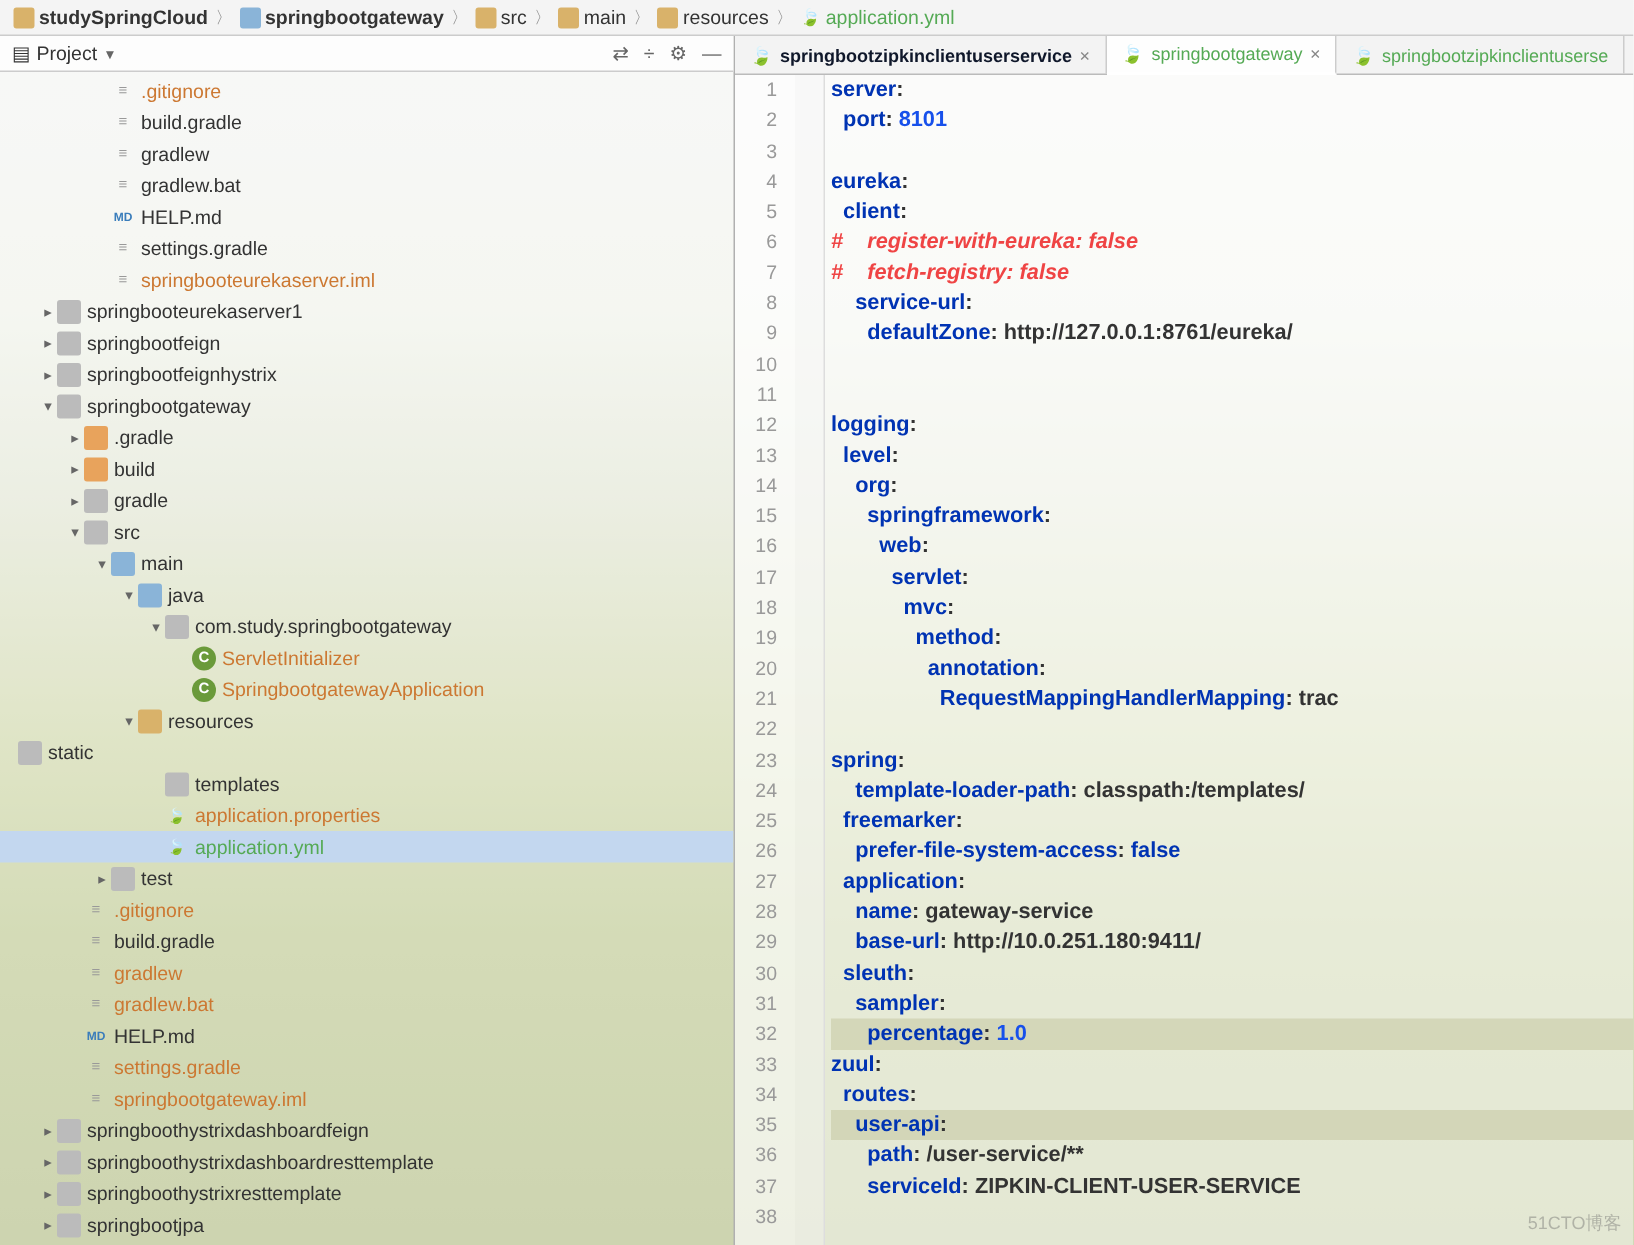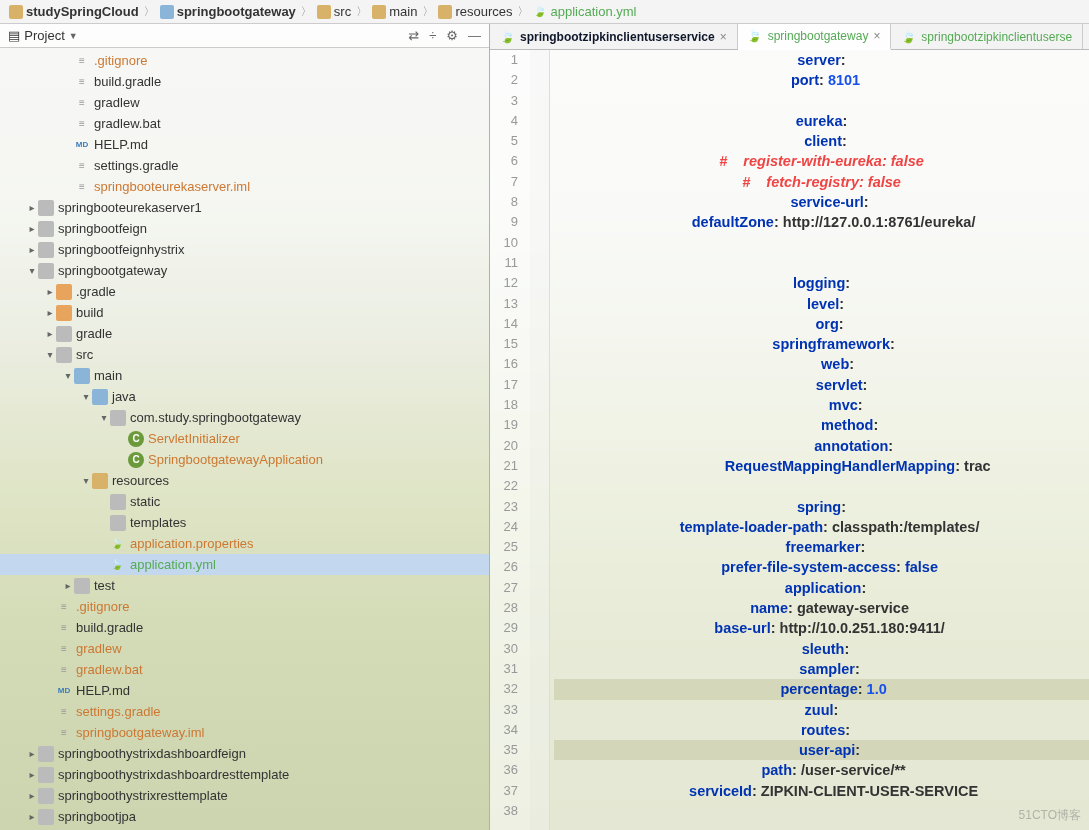--- a/index.html
+++ b/index.html
@@ -31,21 +31,21 @@
 .tabs { display: flex; border-bottom: 1px solid #bbb; background: rgba(240,240,240,0.7); }
 .tab { padding: 5px 10px; display: flex; align-items: center; gap: 5px; border-right: 1px solid #ccc; cursor: pointer; font-size:12px; }
 .tab .leaf { color: #6a9a3a; }
 .tab .close { color: #888; font-size:12px; }
 .tab.active { background: rgba(255,255,255,0.9); border-bottom: 2px solid #fff; margin-bottom:-1px; }
 .editor { flex: 1; display: flex; overflow: auto; font-family: "Consolas","Courier New",monospace; font-size: 14.5px; font-weight: bold; }
 .gutter { width: 40px; text-align: right; color: #999; padding-right: 12px; user-select:none; background: rgba(255,255,255,0.4); }
 .gutter div { height: 20.3px; line-height: 20.3px; font-weight:normal; font-size:13px; }
 .fold { width: 20px; background: rgba(245,245,245,0.4); border-right:1px solid #ddd; }
 .code { flex: 1; padding-left: 4px; }
-.code div { height: 20.3px; line-height: 20.3px; white-space: pre; text-align: center; }
+.code div { height: 20.3px; line-height: 20.3px; white-space: pre; }
 .k-key { color: #0033b3; }
 .k-num { color: #1750eb; }
 .k-cmt { color: #ef4444; font-style: italic; }
 .hl { background: rgba(160,160,100,0.25); }
 .watermark { position: absolute; bottom: 6px; right: 8px; color: rgba(100,100,100,0.4); font-size: 12px; }
 </style>
 </head>
 <body>
 
 <div class="breadcrumb" id="bc">
@@ -193,21 +193,21 @@
         <div class="tree-row" style="padding-left: 116px;">
           <span class="arrow"></span>
           <span class="ticon class" style="background: rgb(106, 154, 58); color: rgb(255, 255, 255); border-radius: 8px; font-weight: bold;">C</span>
           <span class="file-orange">SpringbootgatewayApplication</span>
         </div>
         <div class="tree-row" style="padding-left: 80px;">
           <span class="arrow">▾</span>
           <span class="ticon folder"></span>
           <span>resources</span>
         </div>
-        <div class="tree-row" style="padding-left: 98px;">
+        <div class="tree-row" style="">
           <span class="arrow"></span>
           <span class="ticon folder gray"></span>
           <span>static</span>
         </div>
         <div class="tree-row" style="padding-left: 98px;">
           <span class="arrow"></span>
           <span class="ticon folder gray"></span>
           <span>templates</span>
         </div>
         <div class="tree-row" style="padding-left: 98px;">

